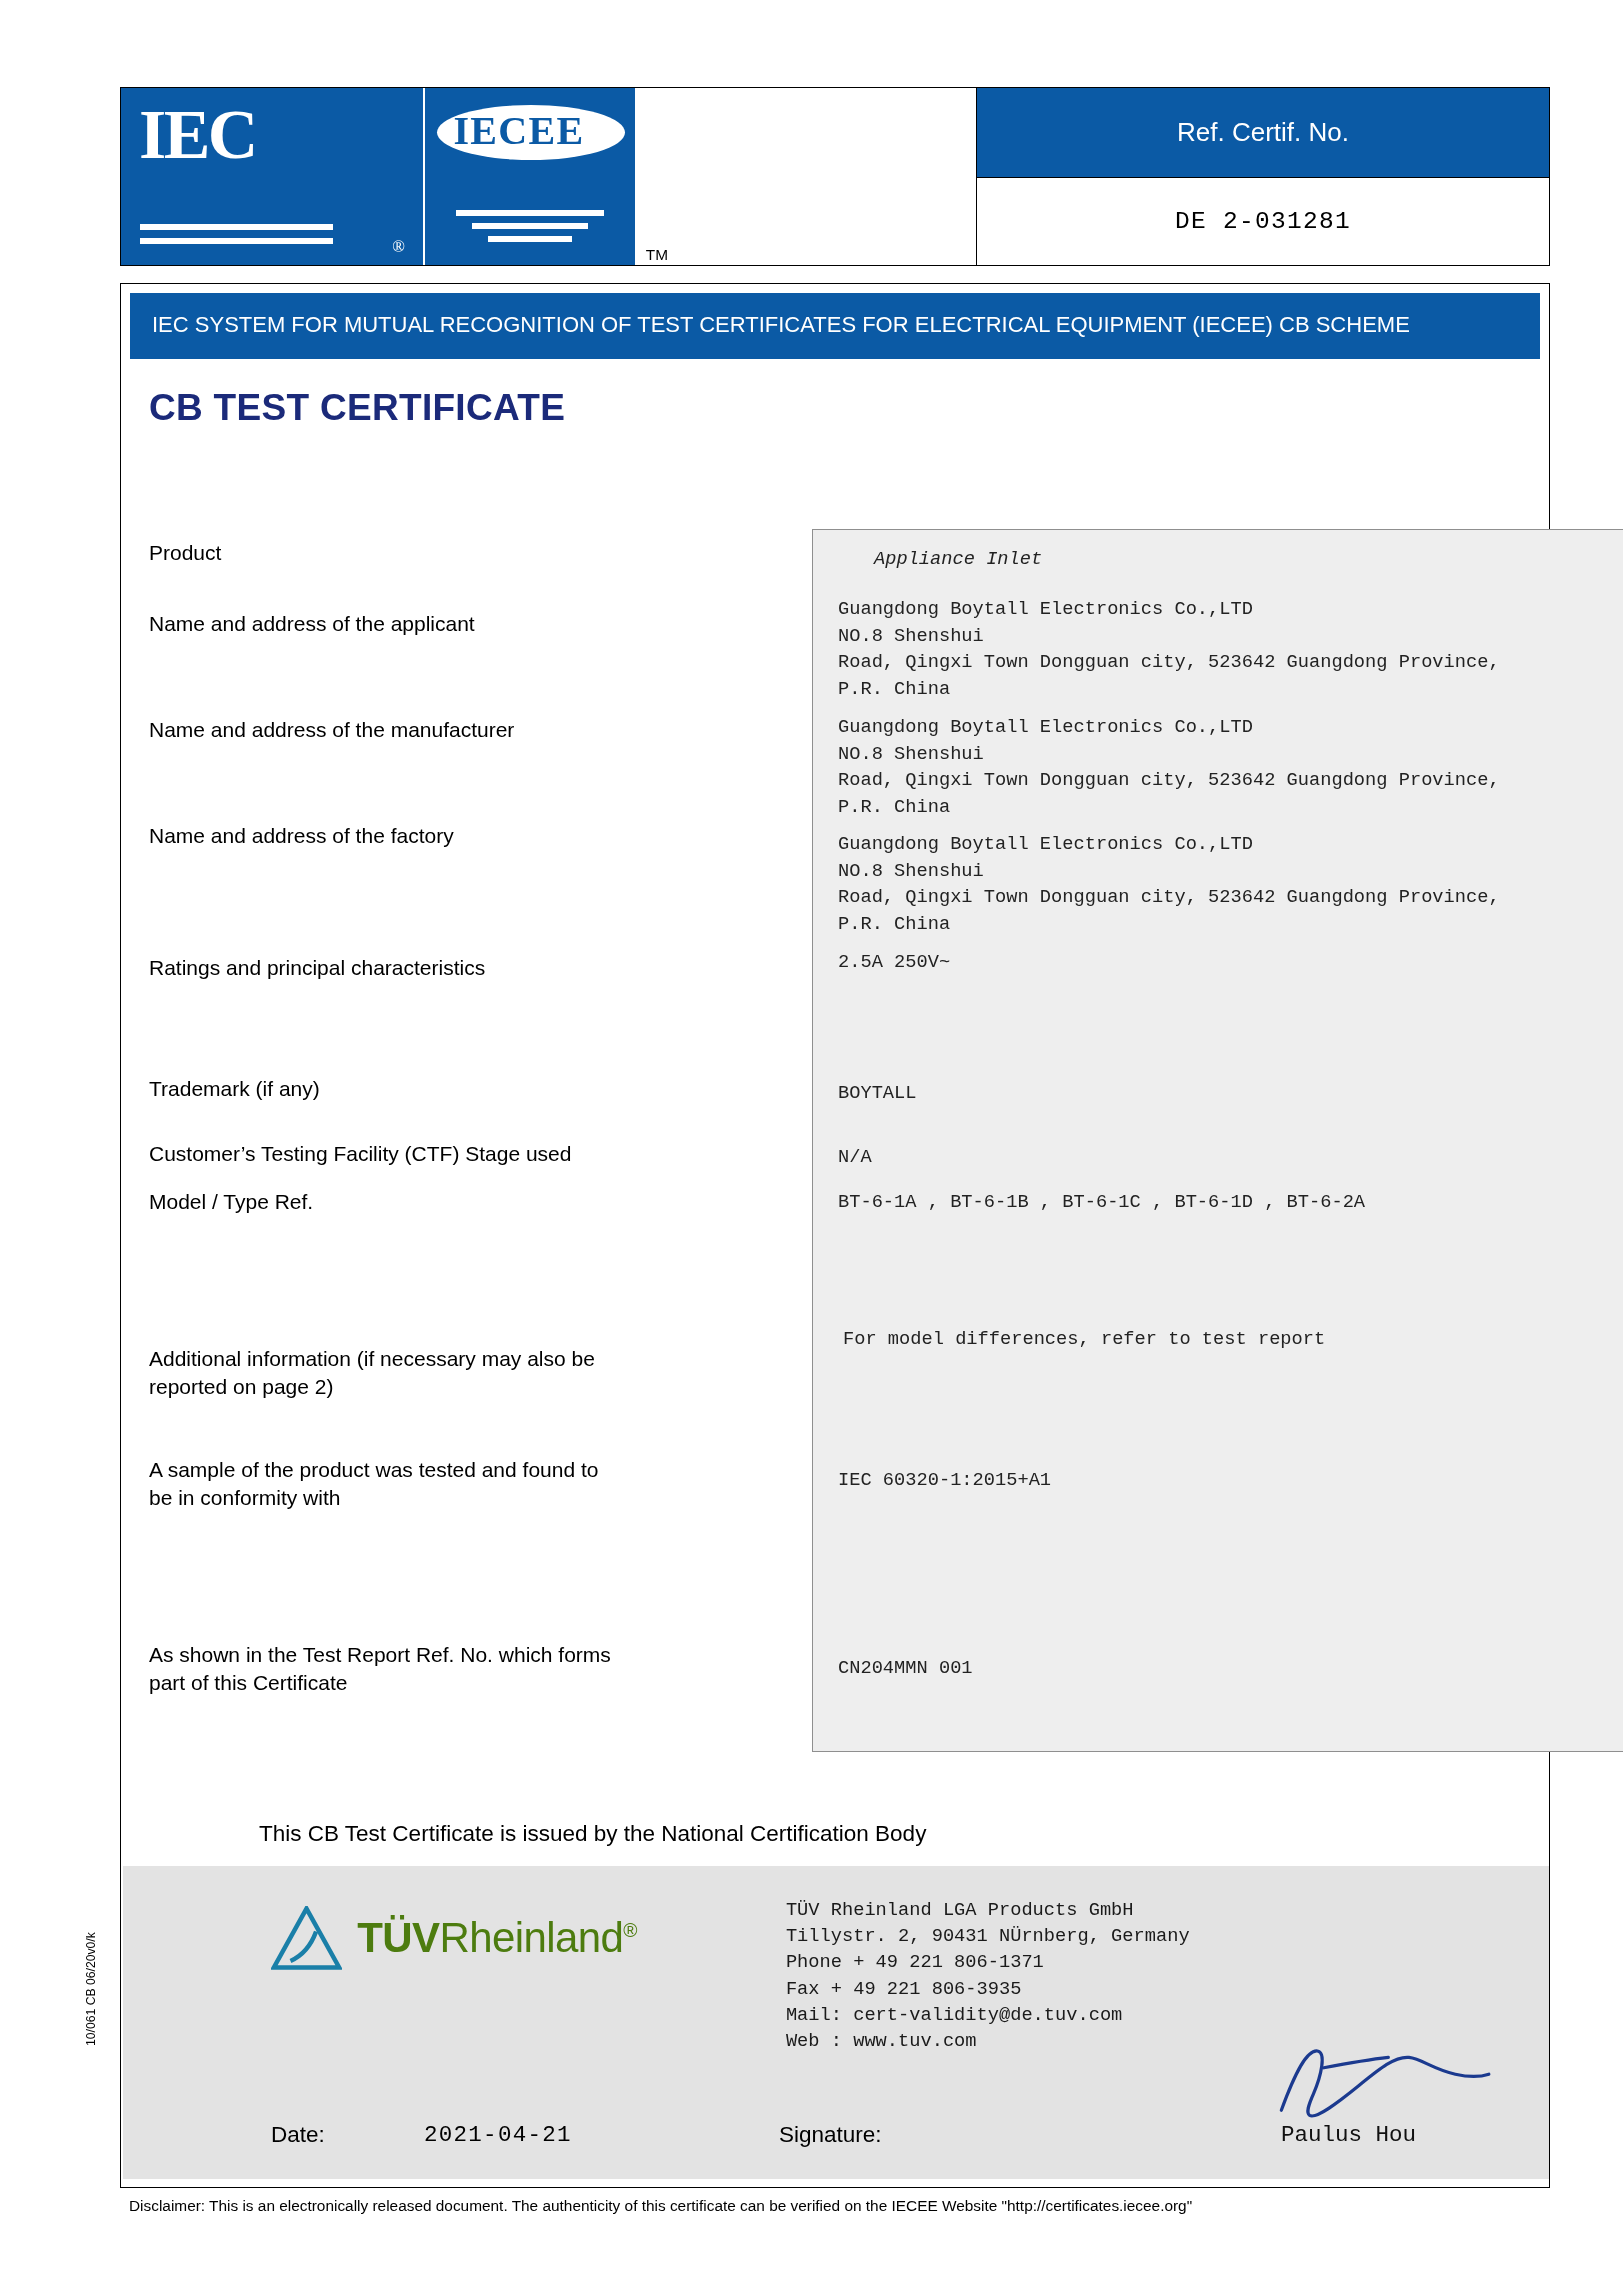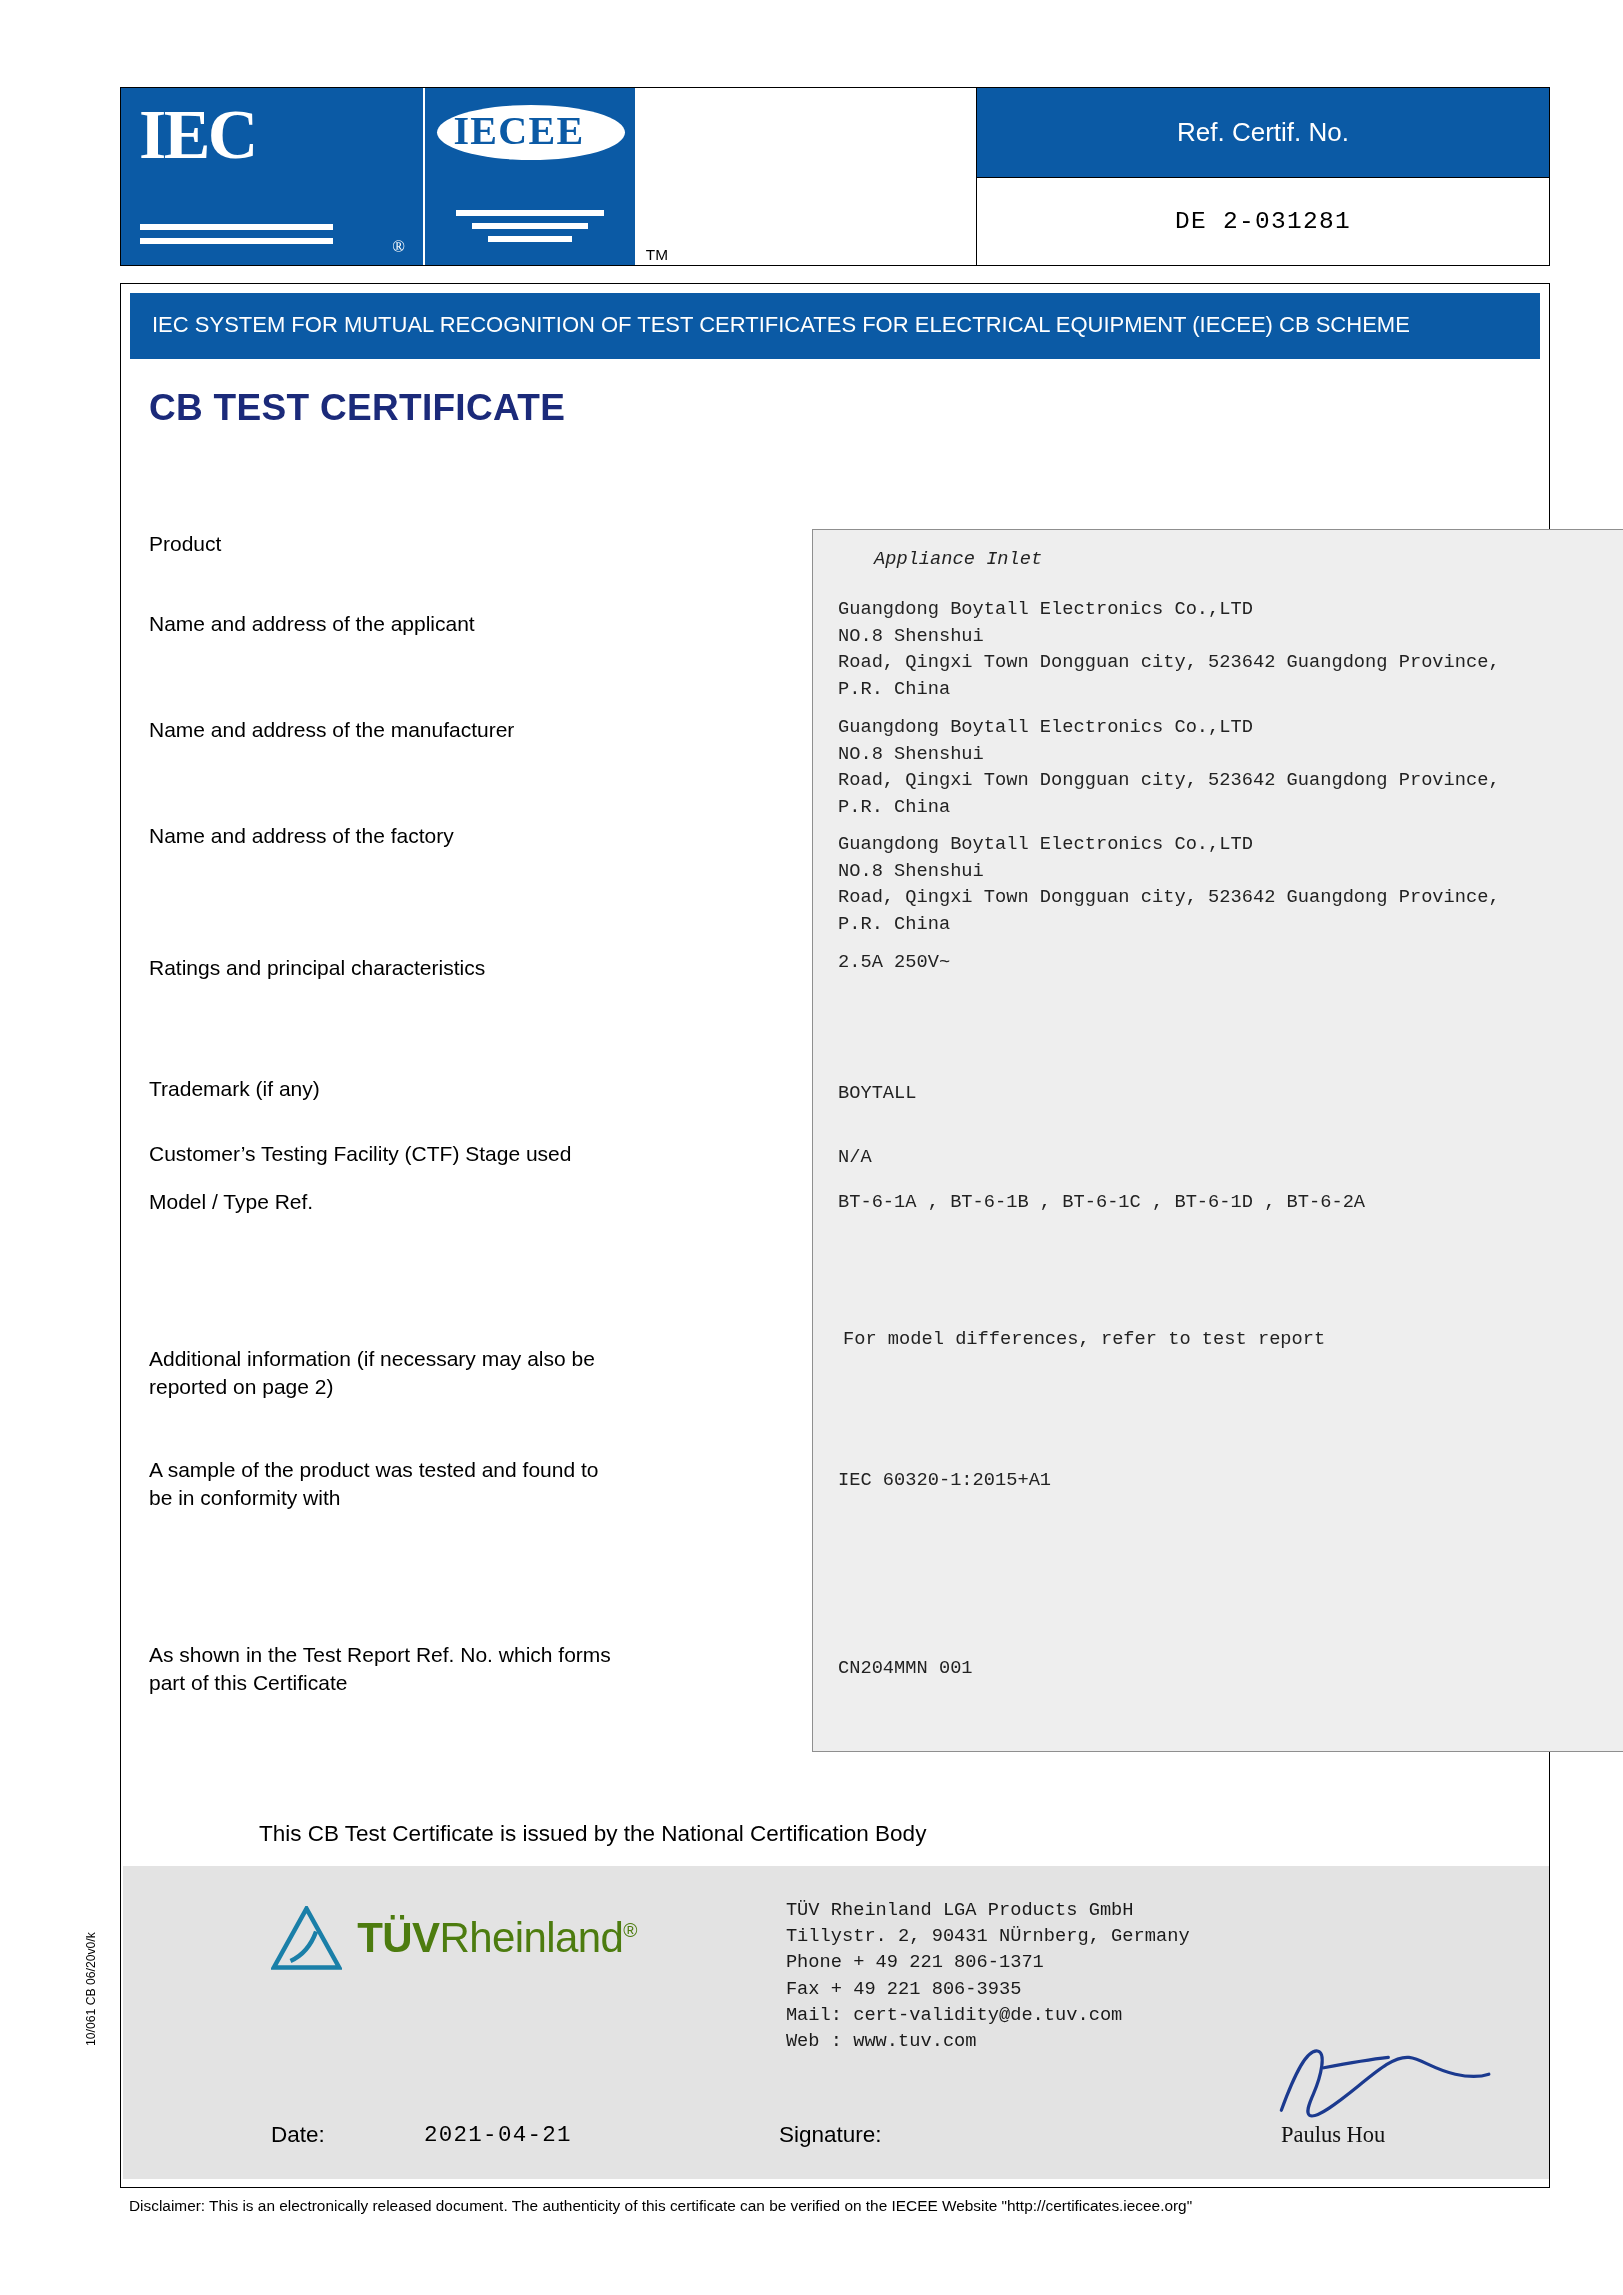--- a/index.html
+++ b/index.html
@@ -283,21 +283,21 @@
   .sig-label {
     position: absolute;
     left: 656px;
     top: 256px;
     font-size: 22.5px;
   }
   .sig-name {
     position: absolute;
     left: 1158px;
     top: 256px;
-    font-family: Liberation Serif, serif;
+    font-family: Liberation Mono, monospace;
     font-size: 22.5px;
     color: #111;
   }
   .sig-mark {
     position: absolute;
     left: 1139px;
     top: 172px;
     width: 232px;
     height: 84px;
   }
@@ -353,21 +353,21 @@
   <div class="body-frame">
 
     <div class="scheme-bar">IEC SYSTEM FOR MUTUAL RECOGNITION OF TEST CERTIFICATES FOR ELECTRICAL EQUIPMENT (IECEE) CB SCHEME</div>
 
     <div class="cert-title">CB TEST CERTIFICATE</div>
 
     <div class="fields">
 
       <div class="value-box"></div>
 
-      <div class="lbl" style="top:1px;text-align:right;">Product</div>
+      <div class="lbl" style="top:10px;text-align:right;">Product</div>
       <div class="lbl" style="top:81px;">Name and address of the applicant</div>
       <div class="lbl" style="top:187px;">Name and address of the manufacturer</div>
       <div class="lbl" style="top:293px;">Name and address of the factory</div>
       <div class="lbl" style="top:425px;">Ratings and principal characteristics</div>
       <div class="lbl" style="top:546px;">Trademark (if any)</div>
       <div class="lbl" style="top:611px;width:508px;">Customer’s Testing Facility (CTF) Stage used</div>
       <div class="lbl" style="top:659px;">Model / Type Ref.</div>
       <div class="lbl" style="top:816px;width:470px;">Additional information (if necessary may also be reported on page 2)</div>
       <div class="lbl" style="top:927px;width:470px;">A sample of the product was tested and found to be in conformity with</div>
       <div class="lbl" style="top:1112px;width:489px;">As shown in the Test Report Ref. No. which forms part of this Certificate</div>

